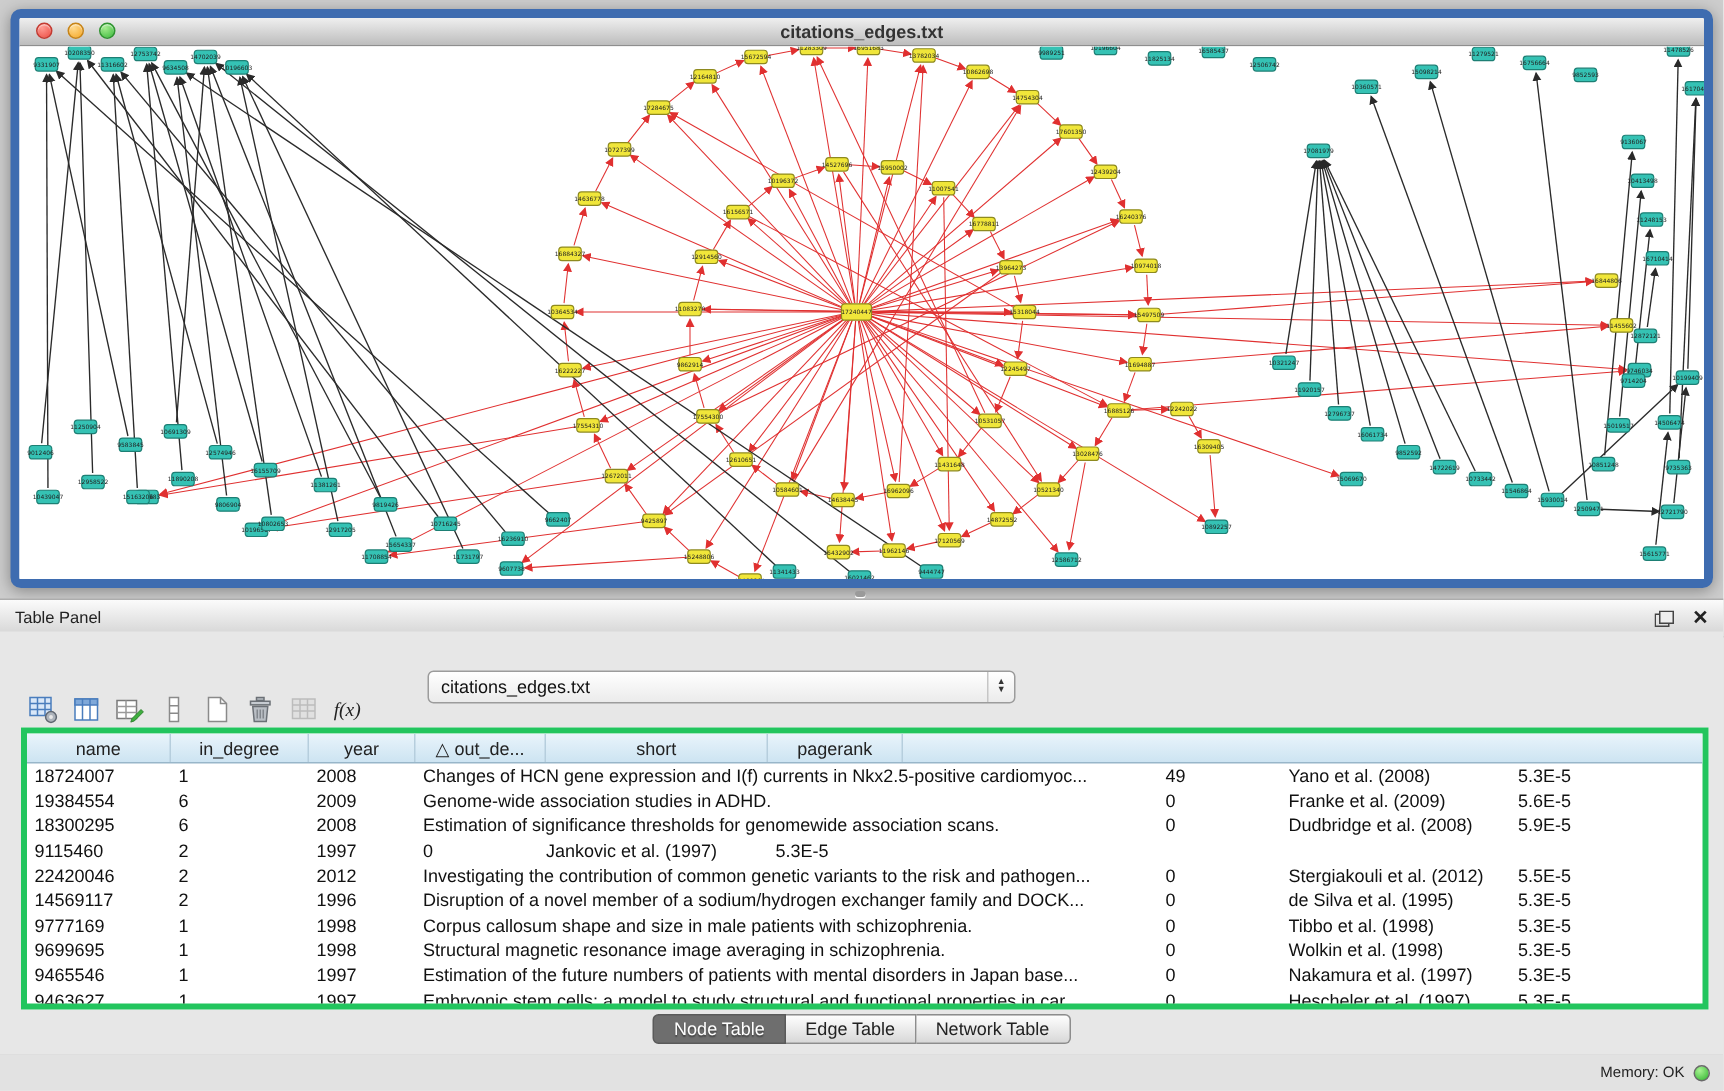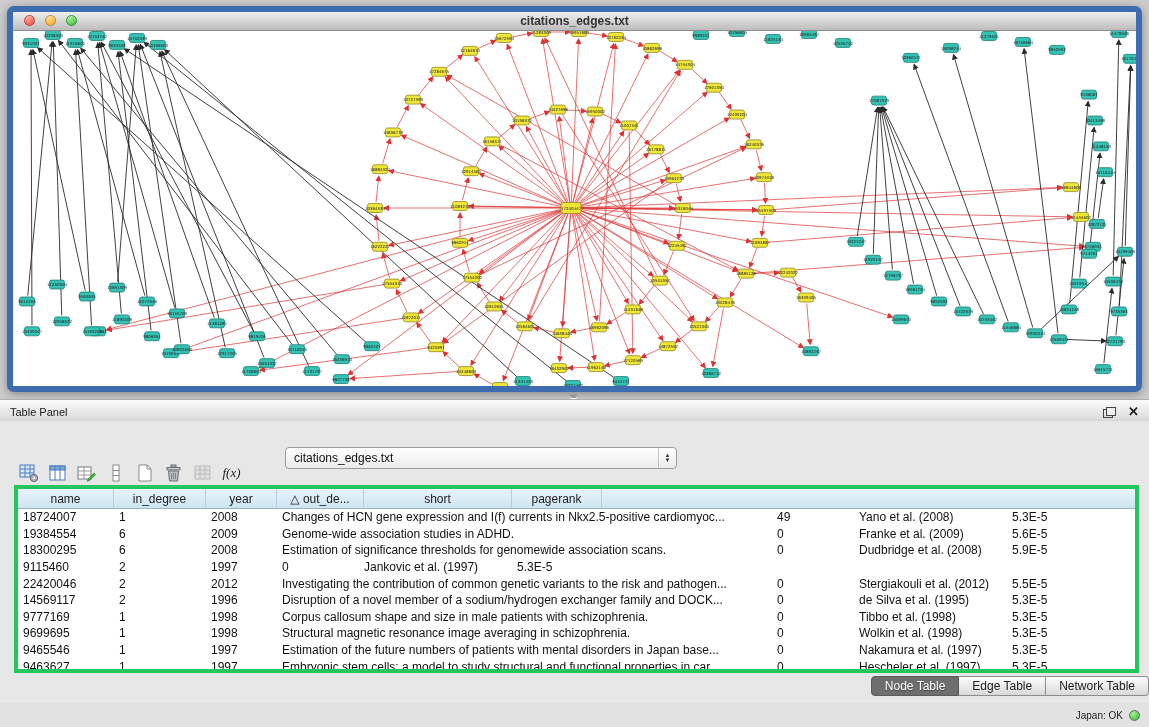--- a/index.html
+++ b/index.html
@@ -52,21 +52,21 @@
   .thead{display:flex;height:19px;background:linear-gradient(#e9f4fb,#cde4f2);border-bottom:1px solid #98b6c9}
   .th{box-sizing:border-box;border-right:1px solid #b6cedd;display:flex;align-items:center;
       justify-content:center;color:#222;overflow:hidden;white-space:nowrap}
   .th.fill{border-right:none;flex:1}
   .trow{display:flex;height:16.6px;align-items:center;color:#111}
   .td{box-sizing:border-box;padding-left:5px;white-space:nowrap;overflow:hidden}
   .td.center{text-align:left;padding-left:0}
   .c0{width:96px}.c1{width:92px}.c2{width:71px}.c3{width:495px}.c4{width:87px}.c5{width:148px}.c6{width:90px}
 
   
-  .tabbar{position:absolute;top:255px;left:0;width:1149px;display:flex;justify-content:flex-end}
+  .tabbar{position:absolute;top:255px;left:0;width:1149px;display:flex;justify-content:center}
   .tab{height:18px;line-height:18px;padding:0 13px;font-size:12px;color:#222;cursor:default;
     border:1px solid #8d8d8d;border-left:none;background:linear-gradient(#fefefe,#d8d8d8)}
   .tab:first-child{border-left:1px solid #8d8d8d;border-radius:4px 0 0 4px}
   .tab:last-child{border-radius:0 4px 4px 0}
   .tab.active{background:#6e6e6e;color:#fff;border-color:#5a5a5a;text-shadow:0 1px 1px rgba(0,0,0,.4)}
 
   
   .statusbar{position:absolute;left:0;top:703px;width:1149px;height:24px;box-sizing:border-box;
     background:#e2e2e2;display:flex;align-items:center;justify-content:flex-end;gap:6px;
     padding-right:9px;font-size:10px;color:#222}
@@ -974,15 +974,15 @@
   </div>
 
   <div class="tabbar" id="tabbar">
       <span class="tab active">Node Table</span>
       <span class="tab">Edge Table</span>
       <span class="tab">Network Table</span>
     </div>
 </div>
 
 <div class="statusbar">
-  <span>Japan: OK</span>
+  <span>Memory: OK</span>
   <span class="mem-dot"></span>
 </div>
 
 </body></html>

